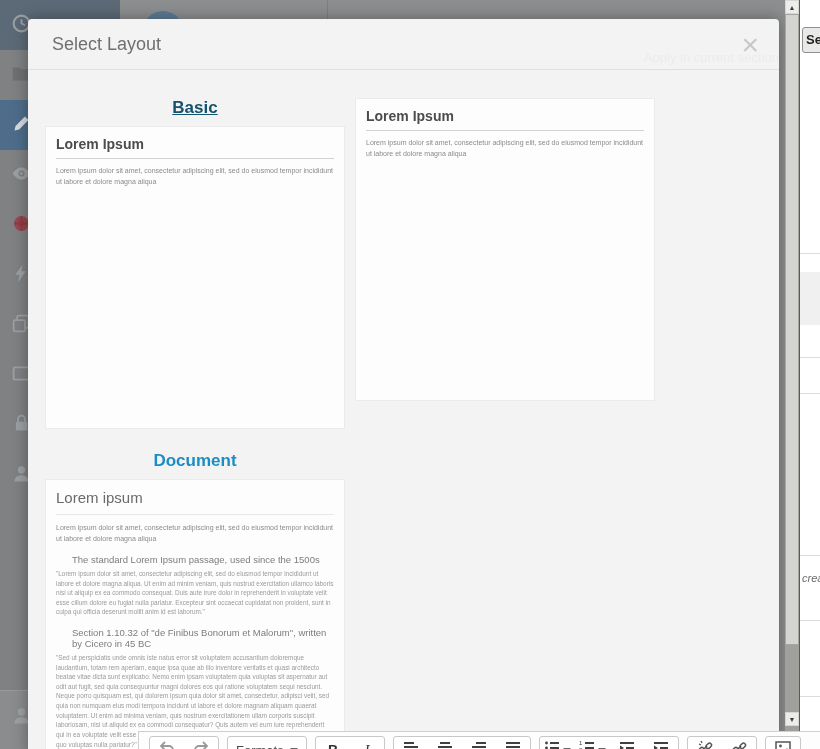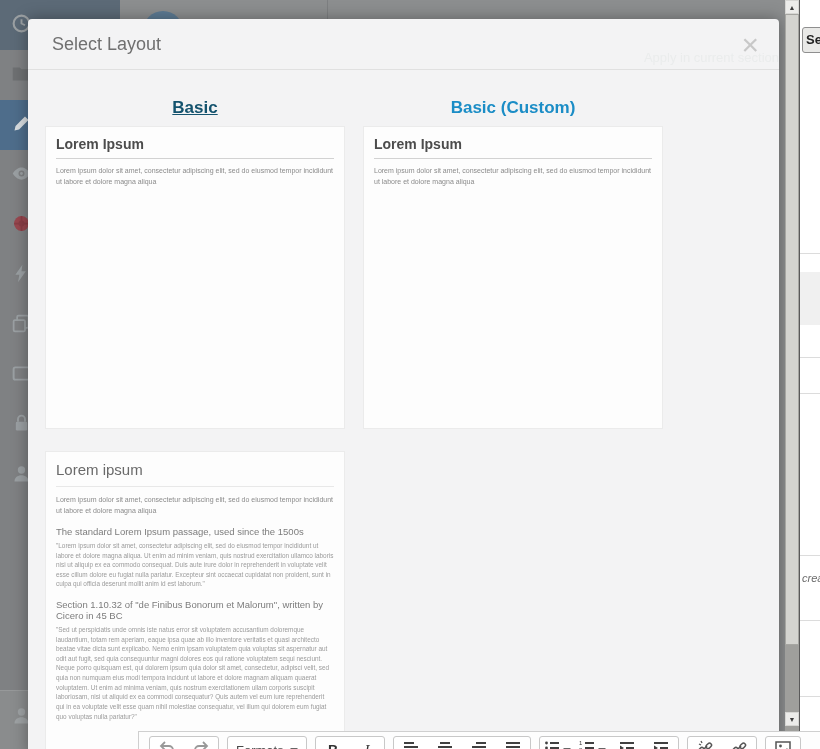--- a/index.html
+++ b/index.html
@@ -22,33 +22,33 @@
 
   
   .modal { position:absolute; left:28px; top:19px; width:751px; height:736px; background:#f3f3f4;
            border-radius:4px 4px 0 0; box-shadow:0 0 16px rgba(0,0,0,.35); z-index:10; overflow:hidden; }
   .modal-header { position:relative; height:51px; border-bottom:1px solid #e0e0e0; }
   .modal-title { position:absolute; left:24px; top:0; line-height:51px; font-size:18px; color:#707070; }
   .faint-note { position:absolute; right:0; bottom:4px; font-size:13px; color:#eaecec; }
   .modal-close { position:absolute; right:14px; top:6px; font-size:30px; font-weight:300; color:#c8c8c8;
                  cursor:pointer; line-height:40px; padding:0 6px; }
   .modal-body { padding:28px 17px 0 17px; }
-  .grid-row { display:flex; gap:18px; }
+  .grid-row { display:flex; gap:10px; }
   .col { width:300px; }
   .col-title { display:block; text-align:center; font-size:17px; font-weight:bold; margin-bottom:8px; text-decoration:none; }
   .col-title.dark { color:#14536e; text-decoration:underline; }
   .col-title.blue { color:#1b8dc6; }
   .preview-card { background:#fdfdfd; border:1px solid #ebebeb; height:303px; padding:9px 10px; overflow:hidden; cursor:pointer; }
   .pc-heading { font-size:14px; font-weight:bold; color:#4c4c4c; padding-bottom:6px; border-bottom:1px solid #d2d2d2; margin-bottom:7px; }
   .pc-para { font-size:7px; color:#8b8b8b; line-height:1.5; }
   .doc-row { margin-top:22px; }
   .doc-card { background:#fdfdfd; border:1px solid #ebebeb; height:300px; padding:9px 10px; overflow:hidden; cursor:pointer; }
   .doc-h1 { font-size:15px; font-weight:400; color:#6a6a6a; padding-bottom:8px; border-bottom:1px solid #e8e8e8; margin-bottom:8px; }
   .doc-intro { font-size:7px; color:#8b8b8b; line-height:1.5; }
-  .doc-h2 { font-size:9.5px; font-weight:400; color:#7c7c7c; margin:10px 0 4px 0; }
+  .doc-h2 { font-size:9.5px; font-weight:400; color:#7c7c7c; margin:10px 0 4px 16px; }
   .doc-quote { font-size:6.4px; color:#9b9b9b; line-height:1.5; }
 
   
   .scrollbar { position:absolute; left:785px; top:0; width:14px; height:749px; background:#f0f0ee; z-index:20; }
   .sb-btn { position:absolute; left:0; width:14px; height:14px; background:#ececea; border:1px solid #d6d6d3;
             font-size:7px; color:#3c3c3c; text-align:center; line-height:13px; cursor:pointer; }
   .sb-btn.up { top:0; }
   .sb-btn.down { top:712px; }
   .sb-thumb { position:absolute; left:0; top:14px; width:14px; height:631px; background:#d4d4d0; border:1px solid #a6a6a2; cursor:pointer; }
   .sb-track-low { position:absolute; left:0; top:645px; width:14px; height:67px; background:#9f9f9c; }
@@ -188,30 +188,30 @@
   <div class="modal-body">
     <div class="grid-row">
       <div class="col">
         <a class="col-title dark" href="#">Basic</a>
         <div class="preview-card">
           <div class="pc-heading">Lorem Ipsum</div>
           <div class="pc-para">Lorem ipsum dolor sit amet, consectetur adipiscing elit, sed do eiusmod tempor incididunt ut labore et dolore magna aliqua</div>
         </div>
       </div>
       <div class="col">
-        <a class="col-title blue" href="#">Basic (Custom)</a>
         <div class="preview-card">
           <div class="pc-heading">Lorem Ipsum</div>
           <div class="pc-para">Lorem ipsum dolor sit amet, consectetur adipiscing elit, sed do eiusmod tempor incididunt ut labore et dolore magna aliqua</div>
         </div>
       </div>
     </div>
 
     <div class="grid-row doc-row">
       <div class="col">
+        <a class="col-title blue" href="#">Document</a>
         <div class="doc-card">
           <div class="doc-h1">Lorem ipsum</div>
           <div class="doc-intro">Lorem ipsum dolor sit amet, consectetur adipiscing elit, sed do eiusmod tempor incididunt ut labore et dolore magna aliqua</div>
           <div class="doc-h2">The standard Lorem Ipsum passage, used since the 1500s</div>
           <div class="doc-quote">"Lorem ipsum dolor sit amet, consectetur adipiscing elit, sed do eiusmod tempor incididunt ut labore et dolore magna aliqua. Ut enim ad minim veniam, quis nostrud exercitation ullamco laboris nisi ut aliquip ex ea commodo consequat. Duis aute irure dolor in reprehenderit in voluptate velit esse cillum dolore eu fugiat nulla pariatur. Excepteur sint occaecat cupidatat non proident, sunt in culpa qui officia deserunt mollit anim id est laborum."</div>
           <div class="doc-h2">Section 1.10.32 of "de Finibus Bonorum et Malorum", written by Cicero in 45 BC</div>
           <div class="doc-quote">"Sed ut perspiciatis unde omnis iste natus error sit voluptatem accusantium doloremque laudantium, totam rem aperiam, eaque ipsa quae ab illo inventore veritatis et quasi architecto beatae vitae dicta sunt explicabo. Nemo enim ipsam voluptatem quia voluptas sit aspernatur aut odit aut fugit, sed quia consequuntur magni dolores eos qui ratione voluptatem sequi nesciunt. Neque porro quisquam est, qui dolorem ipsum quia dolor sit amet, consectetur, adipisci velit, sed quia non numquam eius modi tempora incidunt ut labore et dolore magnam aliquam quaerat voluptatem. Ut enim ad minima veniam, quis nostrum exercitationem ullam corporis suscipit laboriosam, nisi ut aliquid ex ea commodi consequatur? Quis autem vel eum iure reprehenderit qui in ea voluptate velit esse quam nihil molestiae consequatur, vel illum qui dolorem eum fugiat quo voluptas nulla pariatur?"</div>
 
         </div>
       </div>

